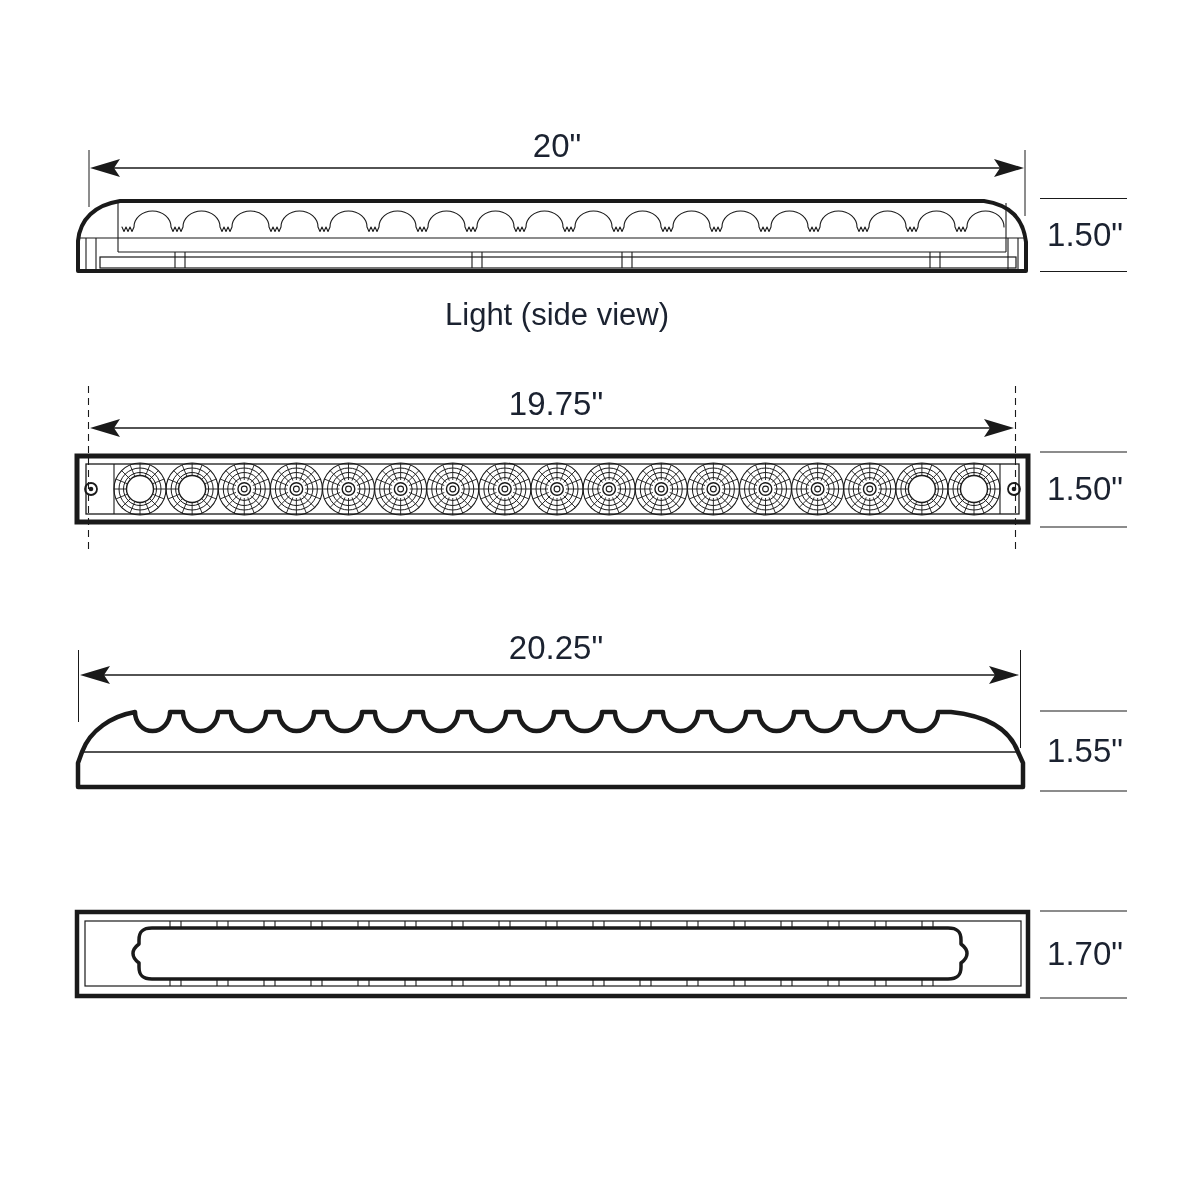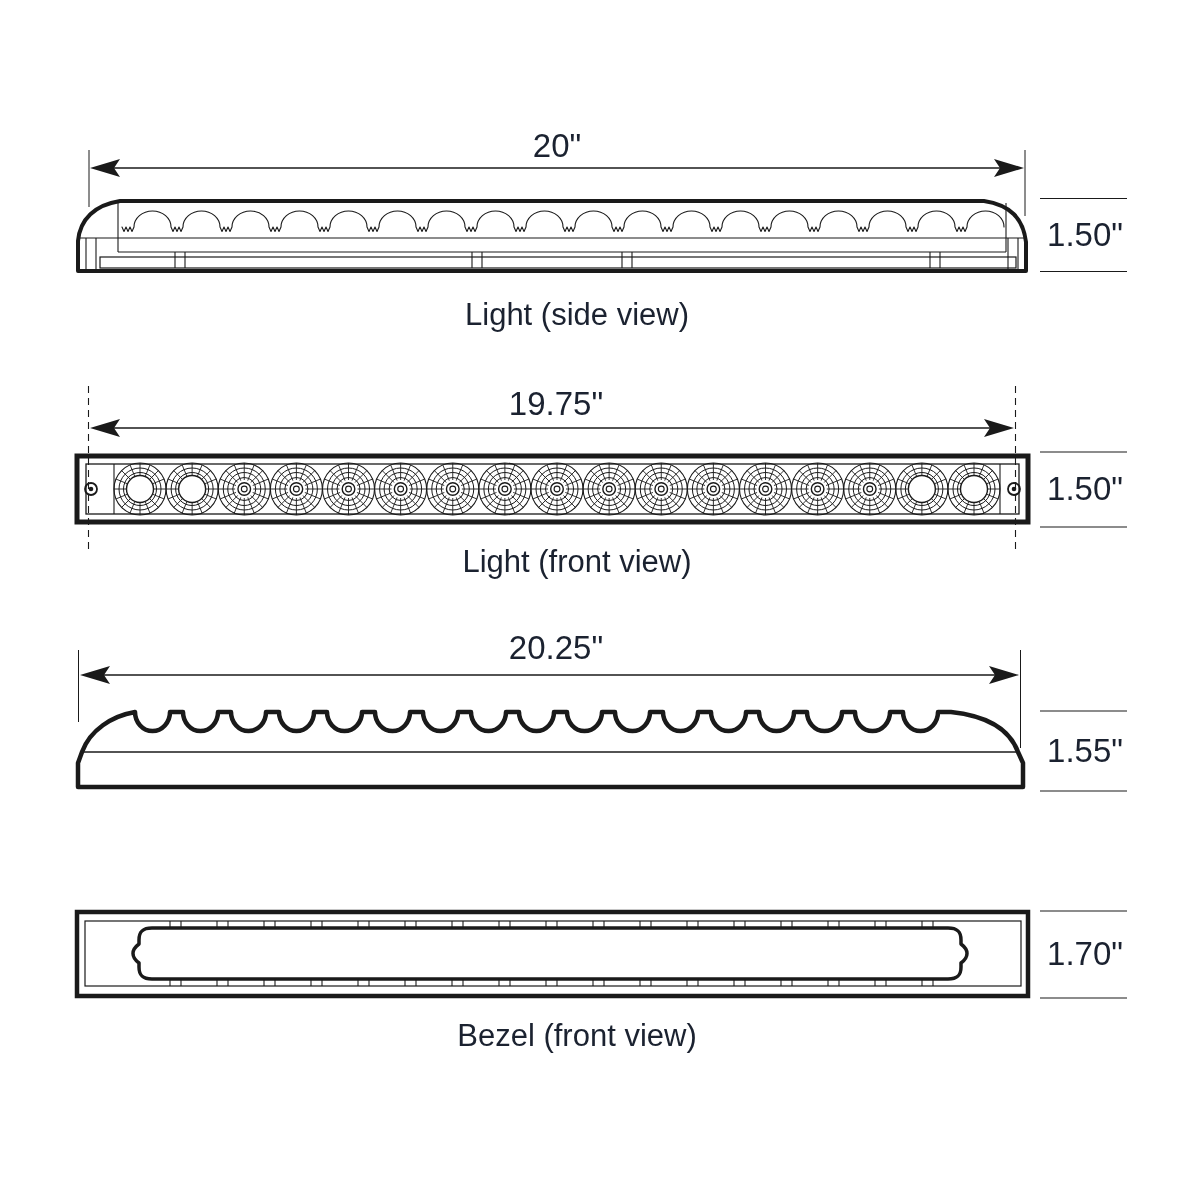--- a/index.html
+++ b/index.html
@@ -1,21 +1,21 @@
 <!DOCTYPE html>
 <html><head>
 <meta charset="utf-8">
 <style>
   html,body{margin:0;padding:0;}
   body{font-family:"Liberation Sans", sans-serif;}
   #canvas{position:relative;width:1200px;height:1200px;background:#ffffff;overflow:hidden;}
   #art{position:absolute;left:0;top:0;}
   .label{position:absolute;transform:translate(-50%,-50%);white-space:nowrap;}
   .dim{font-size:33px;letter-spacing:0px;}
-  .caption{font-size:31px;margin-left:20px;}
+  .caption{font-size:31px;}
 </style>
 </head>
 <body>
 
 <div id="canvas" style="background: rgb(255, 255, 255); color: rgb(27, 34, 48);">
 
   <svg id="art" width="1200" height="1200" viewBox="0 0 1200 1200">
     <g id="g1">
         <line x1="89" y1="150" x2="89" y2="207" stroke="#1a1a1a" stroke-width="1"></line>
         <line x1="1025" y1="150" x2="1025" y2="216" stroke="#1a1a1a" stroke-width="1"></line>
@@ -533,15 +533,13 @@
 
   <div class="label dim" style="left:556px;top:404px">19.75"</div>
   <div class="label dim" style="left:1085px;top:489px">1.50"</div>
 
   <div class="label dim" style="left:556px;top:648px">20.25"</div>
   <div class="label dim" style="left:1085px;top:751px">1.55"</div>
 
   <div class="label dim" style="left:1085px;top:954px">1.70"</div>
 
   <div class="label caption" style="left:557px;top:315px">Light (side view)</div>
-  <div class="label caption" style="left:557px;top:562px">Light (front view)</div>
-  <div class="label caption" style="left:557px;top:1036px">Bezel (front view)</div>
 </div>
 
 </body></html>

